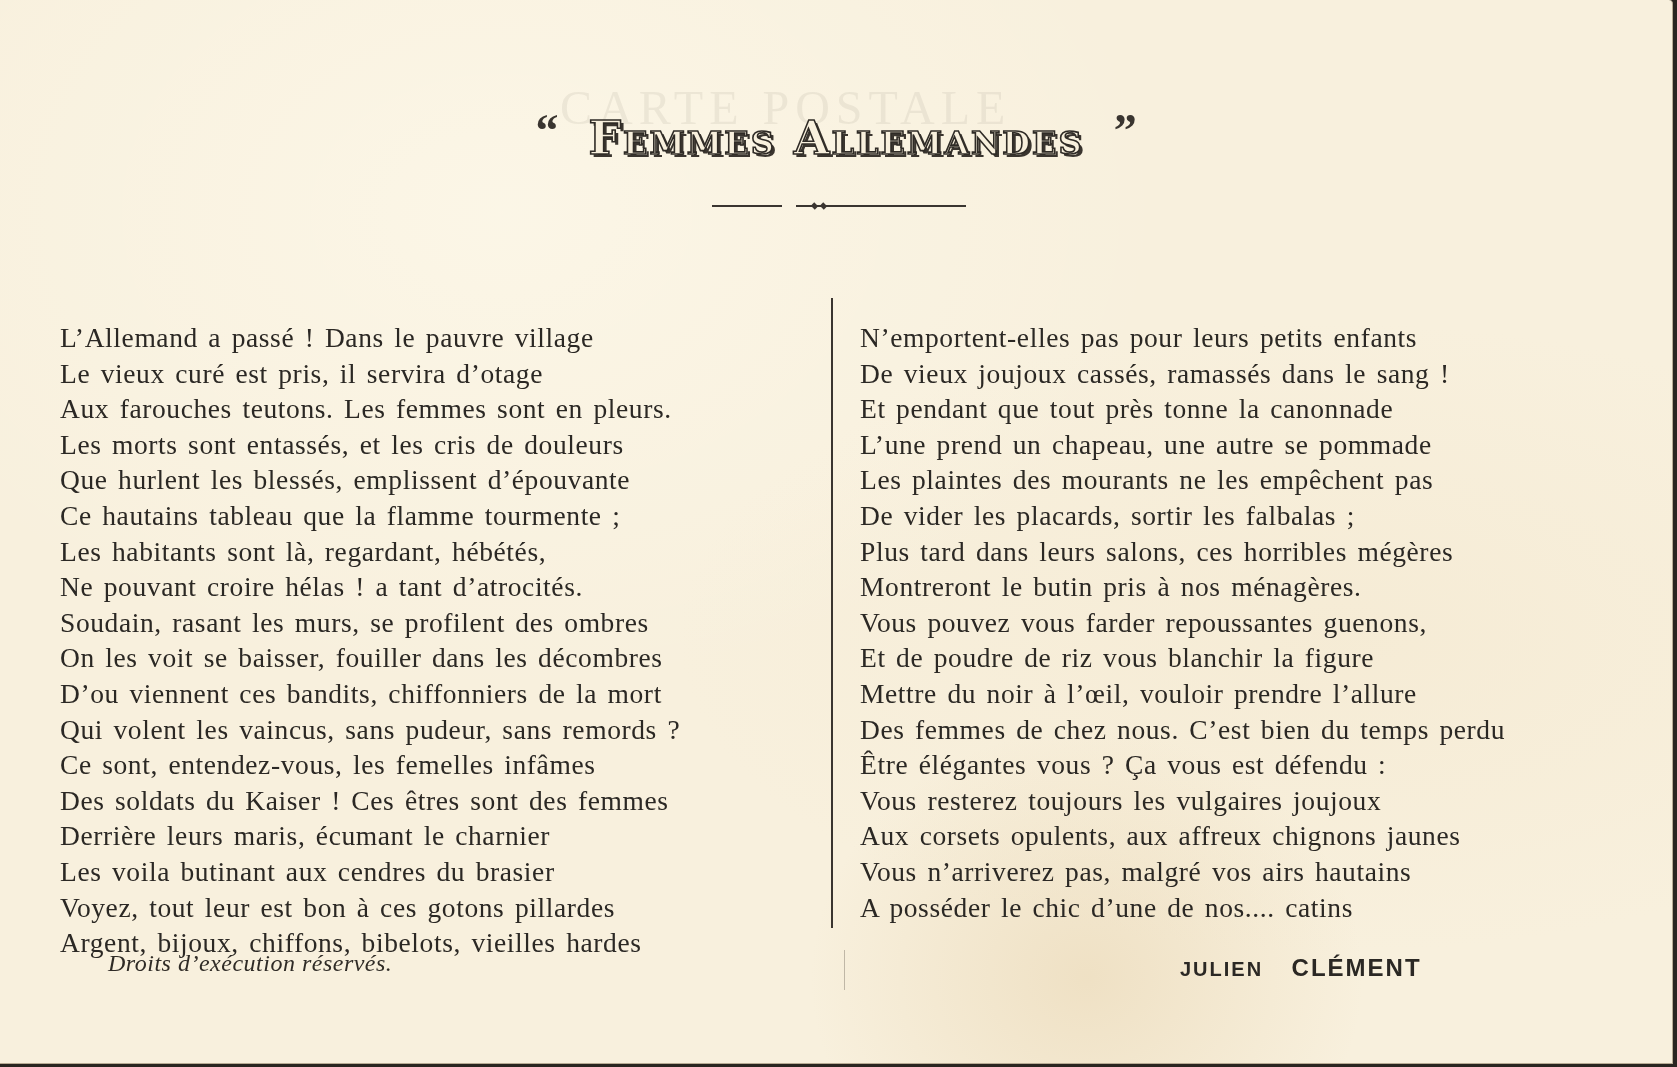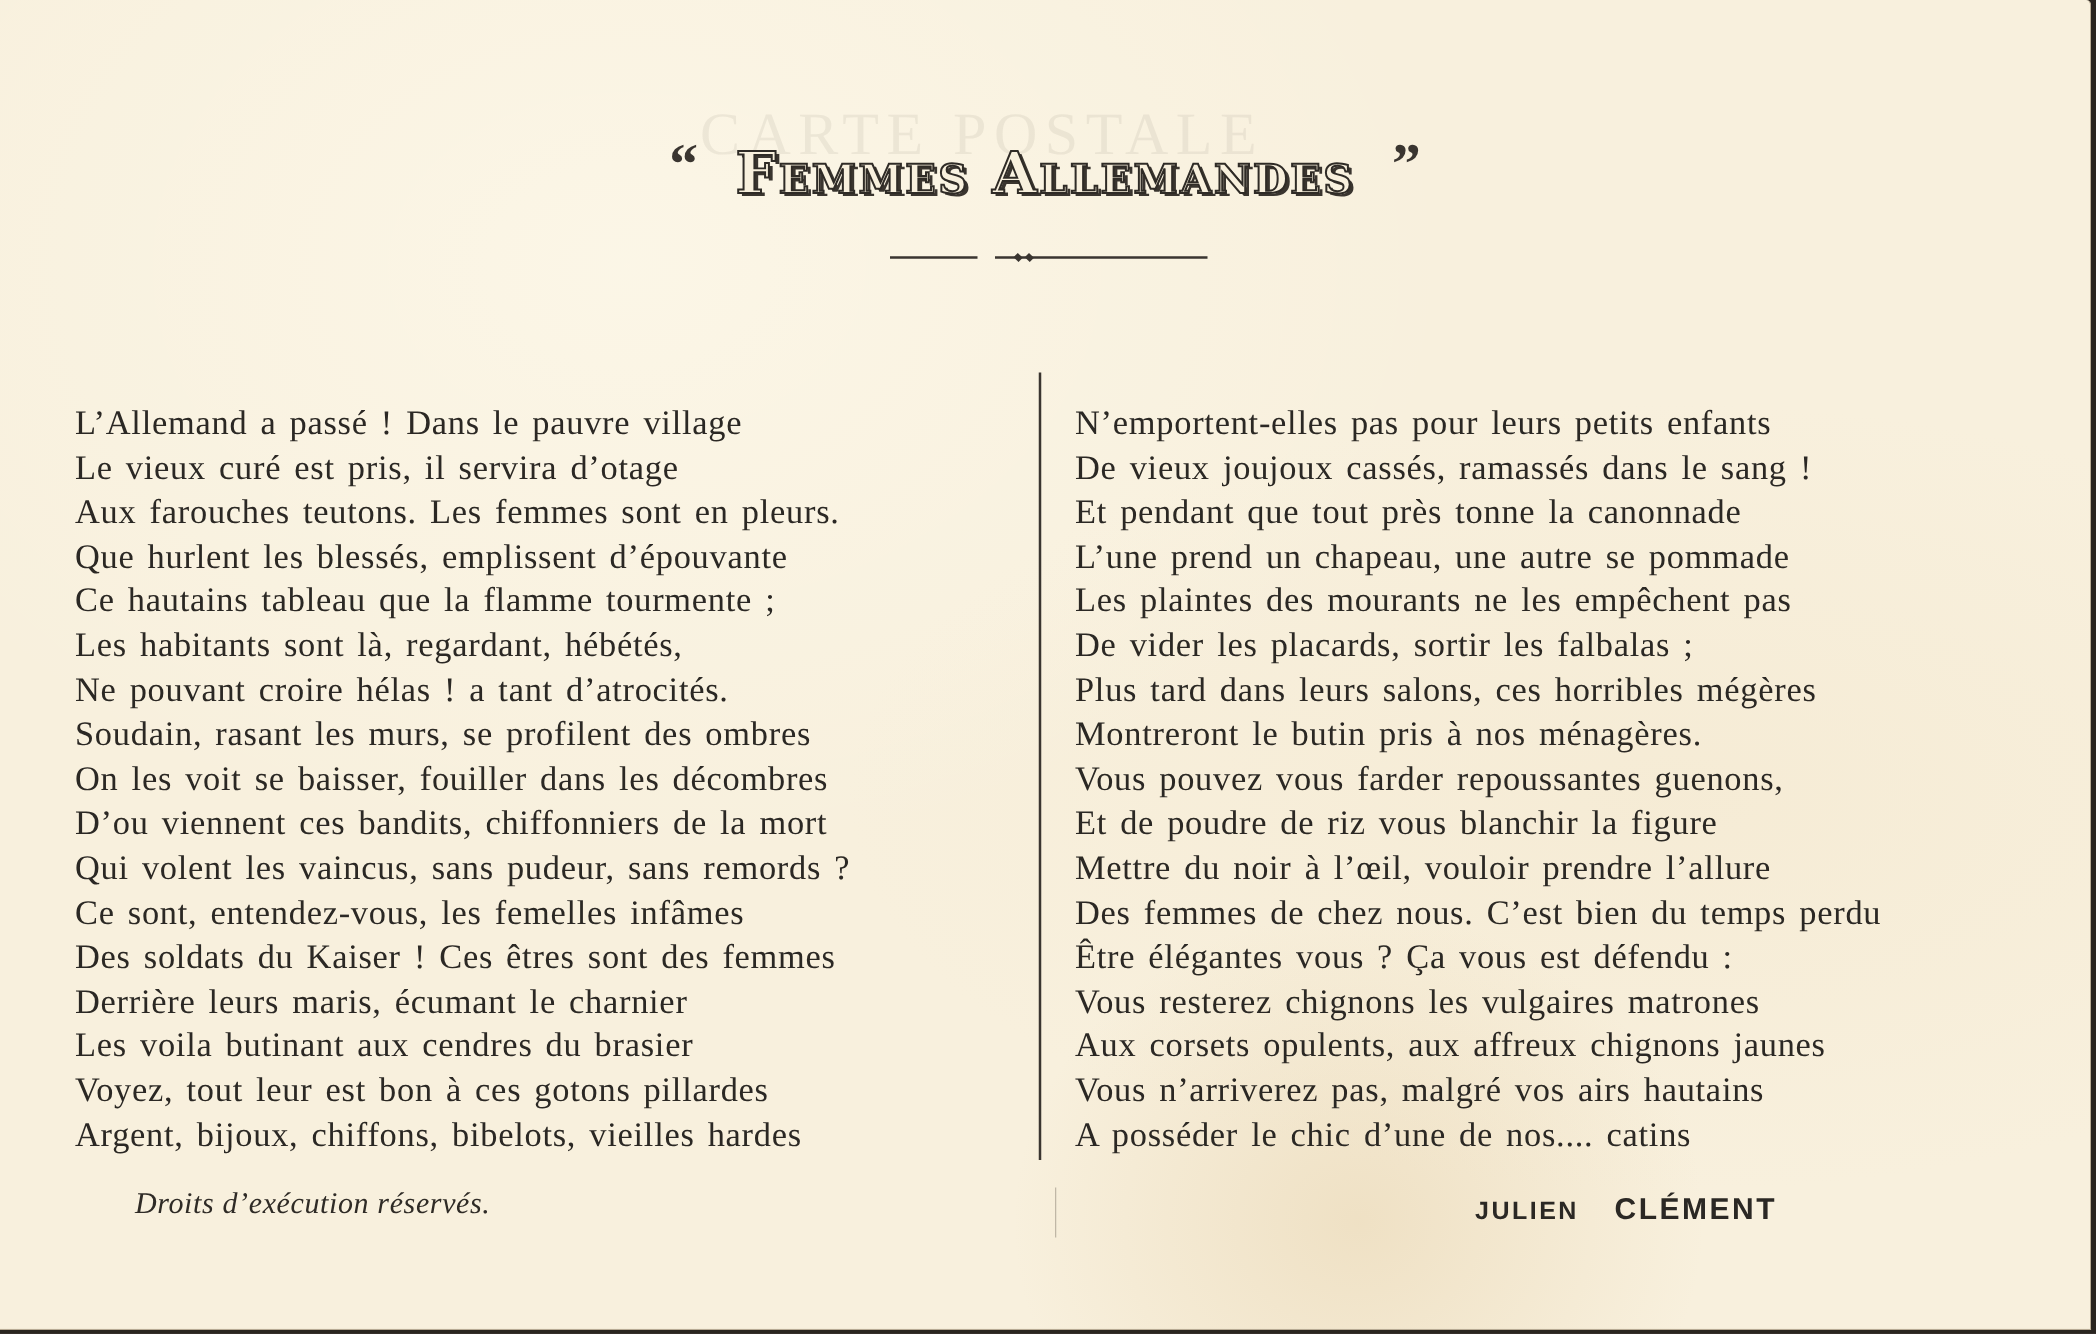--- a/index.html
+++ b/index.html
@@ -159,20 +159,21 @@
     <div class="seg" style="left:0;width:70px;"></div>
     <div class="seg" style="left:84px;width:170px;"></div>
     <div class="dot" style="left:99px;"></div>
     <div class="dot" style="left:108px;"></div>
   </div>
 
   <div class="col left">
     <div class="line">L’Allemand a passé ! Dans le pauvre village</div>
     <div class="line">Le vieux curé est pris, il servira d’otage</div>
     <div class="line">Aux farouches teutons. Les femmes sont en pleurs.</div>
+    <div class="line">Les morts sont entassés, et les cris de douleurs</div>
     <div class="line">Que hurlent les blessés, emplissent d’épouvante</div>
     <div class="line">Ce hautains tableau que la flamme tourmente ;</div>
     <div class="line">Les habitants sont là, regardant, hébétés,</div>
     <div class="line">Ne pouvant croire hélas ! a tant d’atrocités.</div>
     <div class="line">Soudain, rasant les murs, se profilent des ombres</div>
     <div class="line">On les voit se baisser, fouiller dans les décombres</div>
     <div class="line">D’ou viennent ces bandits, chiffonniers de la mort</div>
     <div class="line">Qui volent les vaincus, sans pudeur, sans remords ?</div>
     <div class="line">Ce sont, entendez-vous, les femelles infâmes</div>
     <div class="line">Des soldats du Kaiser ! Ces êtres sont des femmes</div>
@@ -192,21 +193,21 @@
     <div class="line">L’une prend un chapeau, une autre se pommade</div>
     <div class="line">Les plaintes des mourants ne les empêchent pas</div>
     <div class="line">De vider les placards, sortir les falbalas ;</div>
     <div class="line">Plus tard dans leurs salons, ces horribles mégères</div>
     <div class="line">Montreront le butin pris à nos ménagères.</div>
     <div class="line">Vous pouvez vous farder repoussantes guenons,</div>
     <div class="line">Et de poudre de riz vous blanchir la figure</div>
     <div class="line">Mettre du noir à l’œil, vouloir prendre l’allure</div>
     <div class="line">Des femmes de chez nous. C’est bien du temps perdu</div>
     <div class="line">Être élégantes vous ? Ça vous est défendu :</div>
-    <div class="line">Vous resterez chignons les vulgaires matrones</div>
+    <div class="line">Vous resterez toujours les vulgaires joujoux</div>
     <div class="line">Aux corsets opulents, aux affreux chignons jaunes</div>
     <div class="line">Vous n’arriverez pas, malgré vos airs hautains</div>
     <div class="line">A posséder le chic d’une de nos.... catins</div>
   </div>
 
   <div class="footer-left">Droits d’exécution réservés.</div>
 
   <div class="footer-right">
     <span class="first">JULIEN</span>
     <span class="last">CLÉMENT</span>

